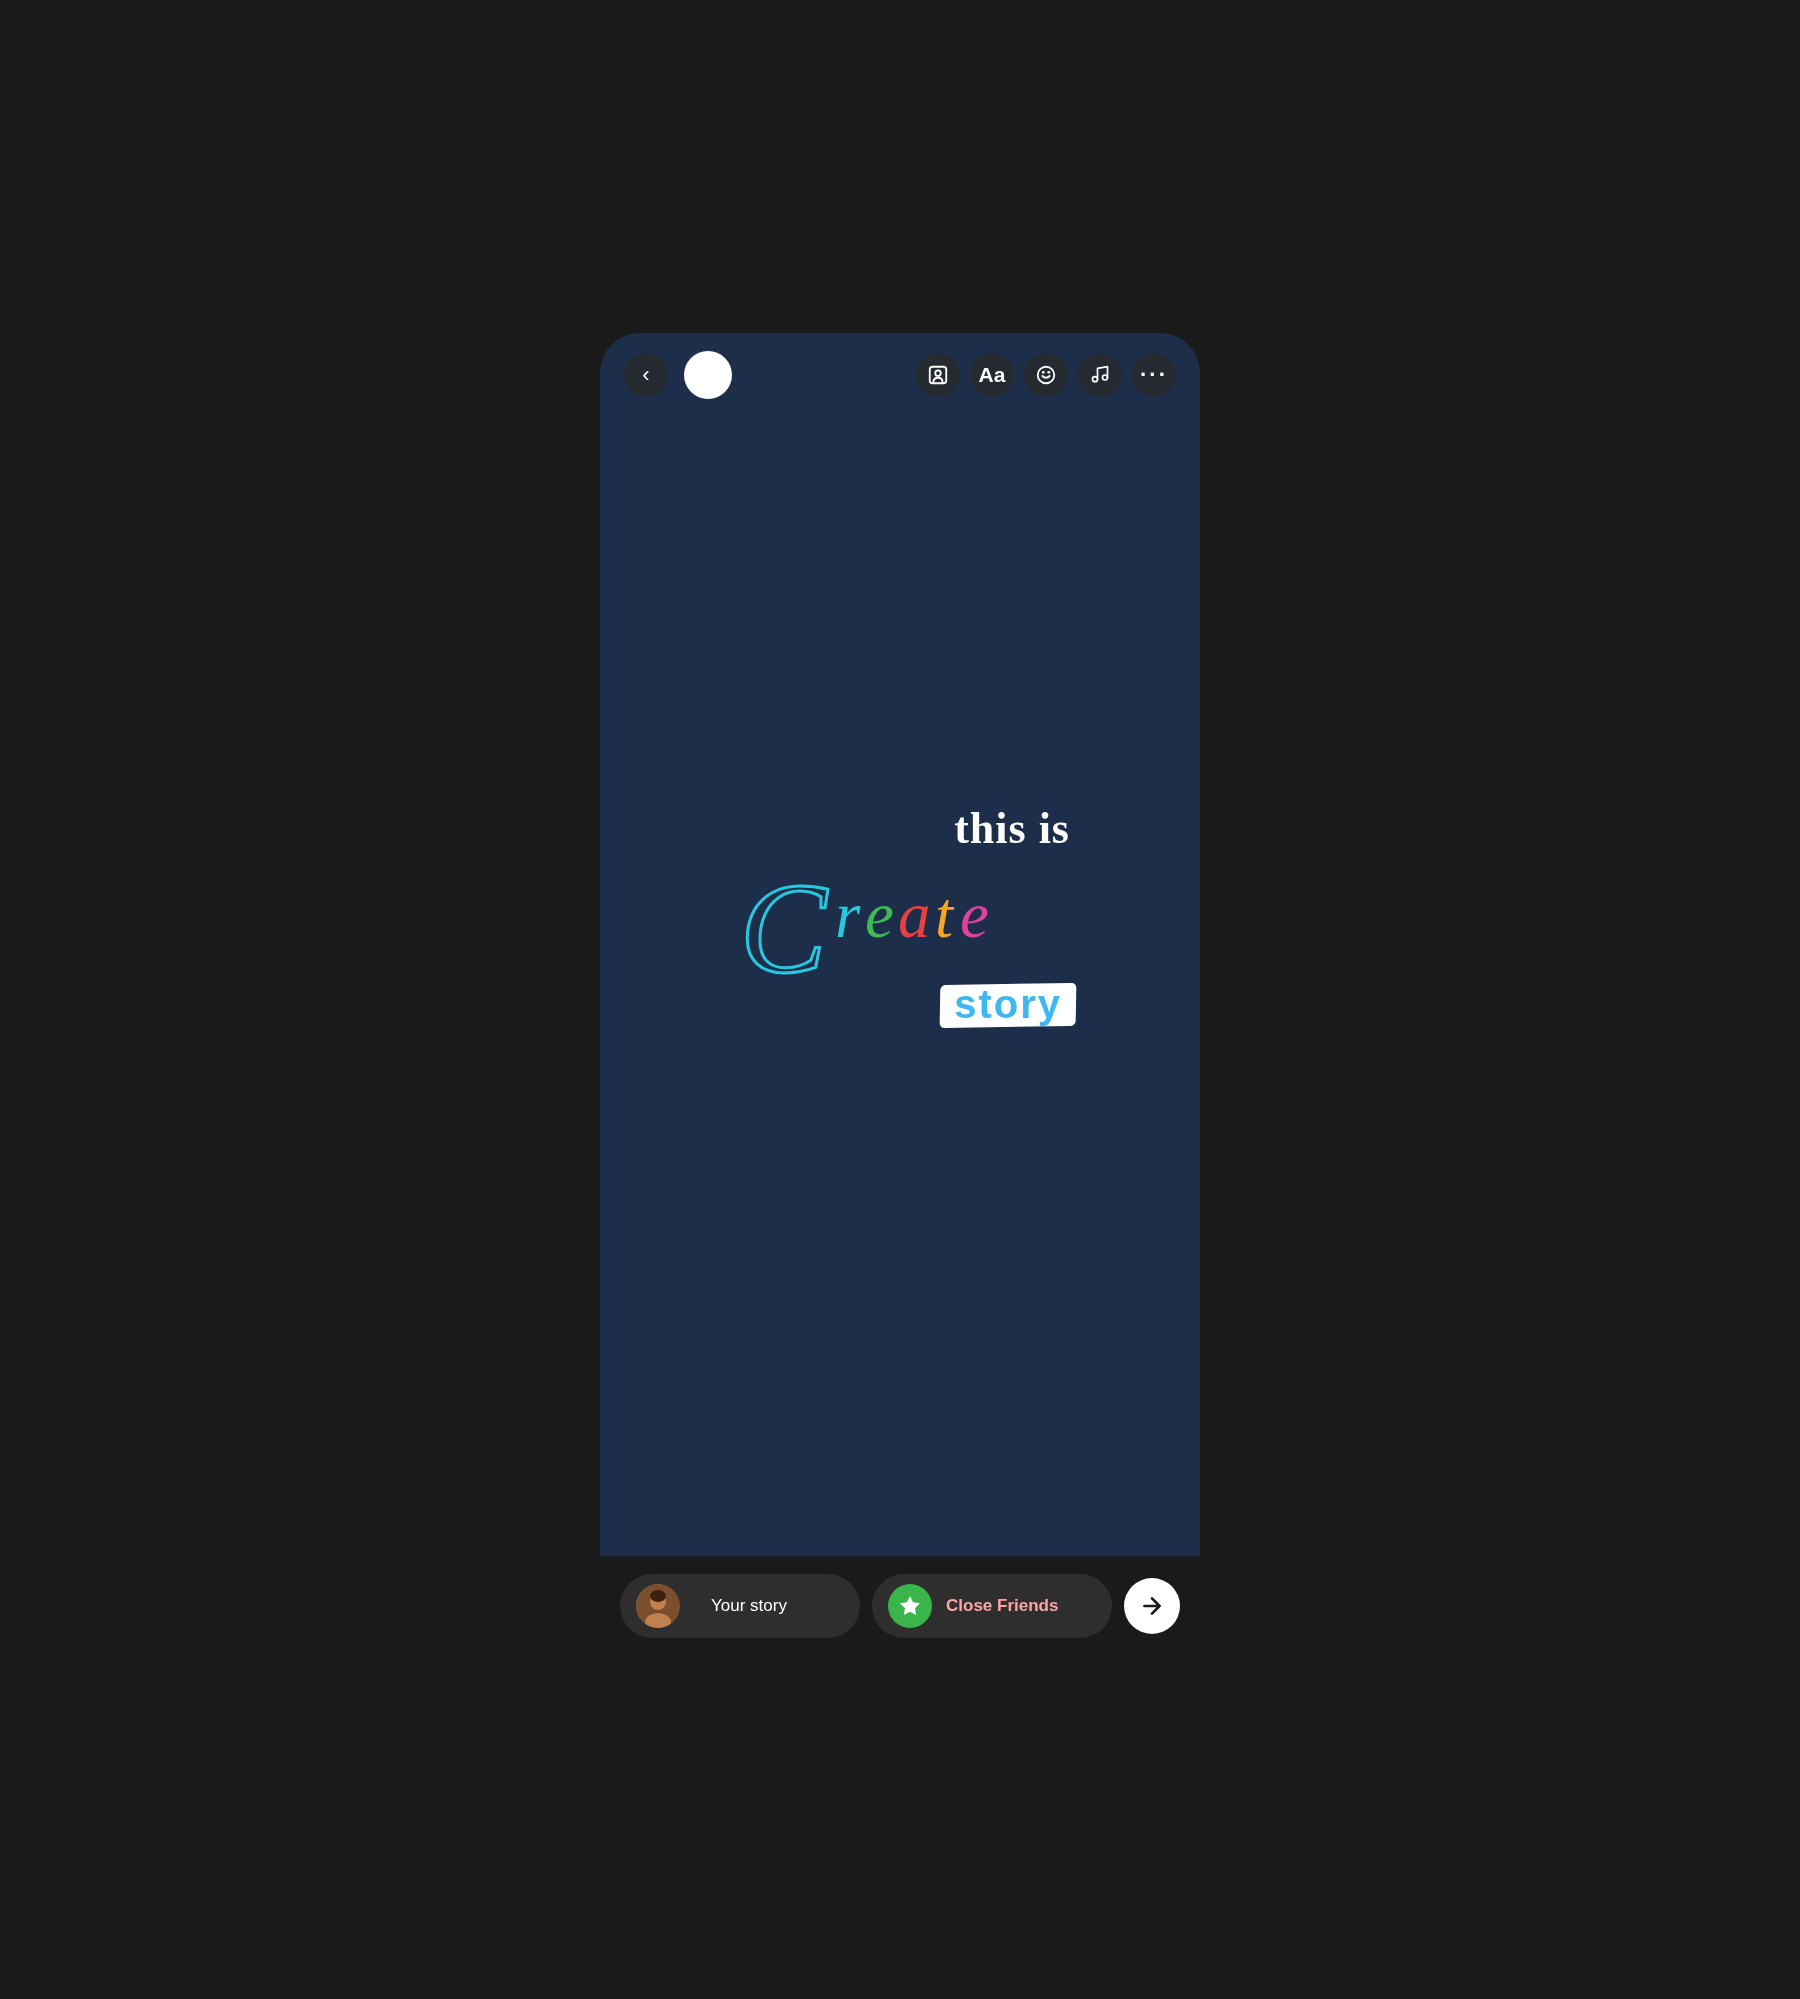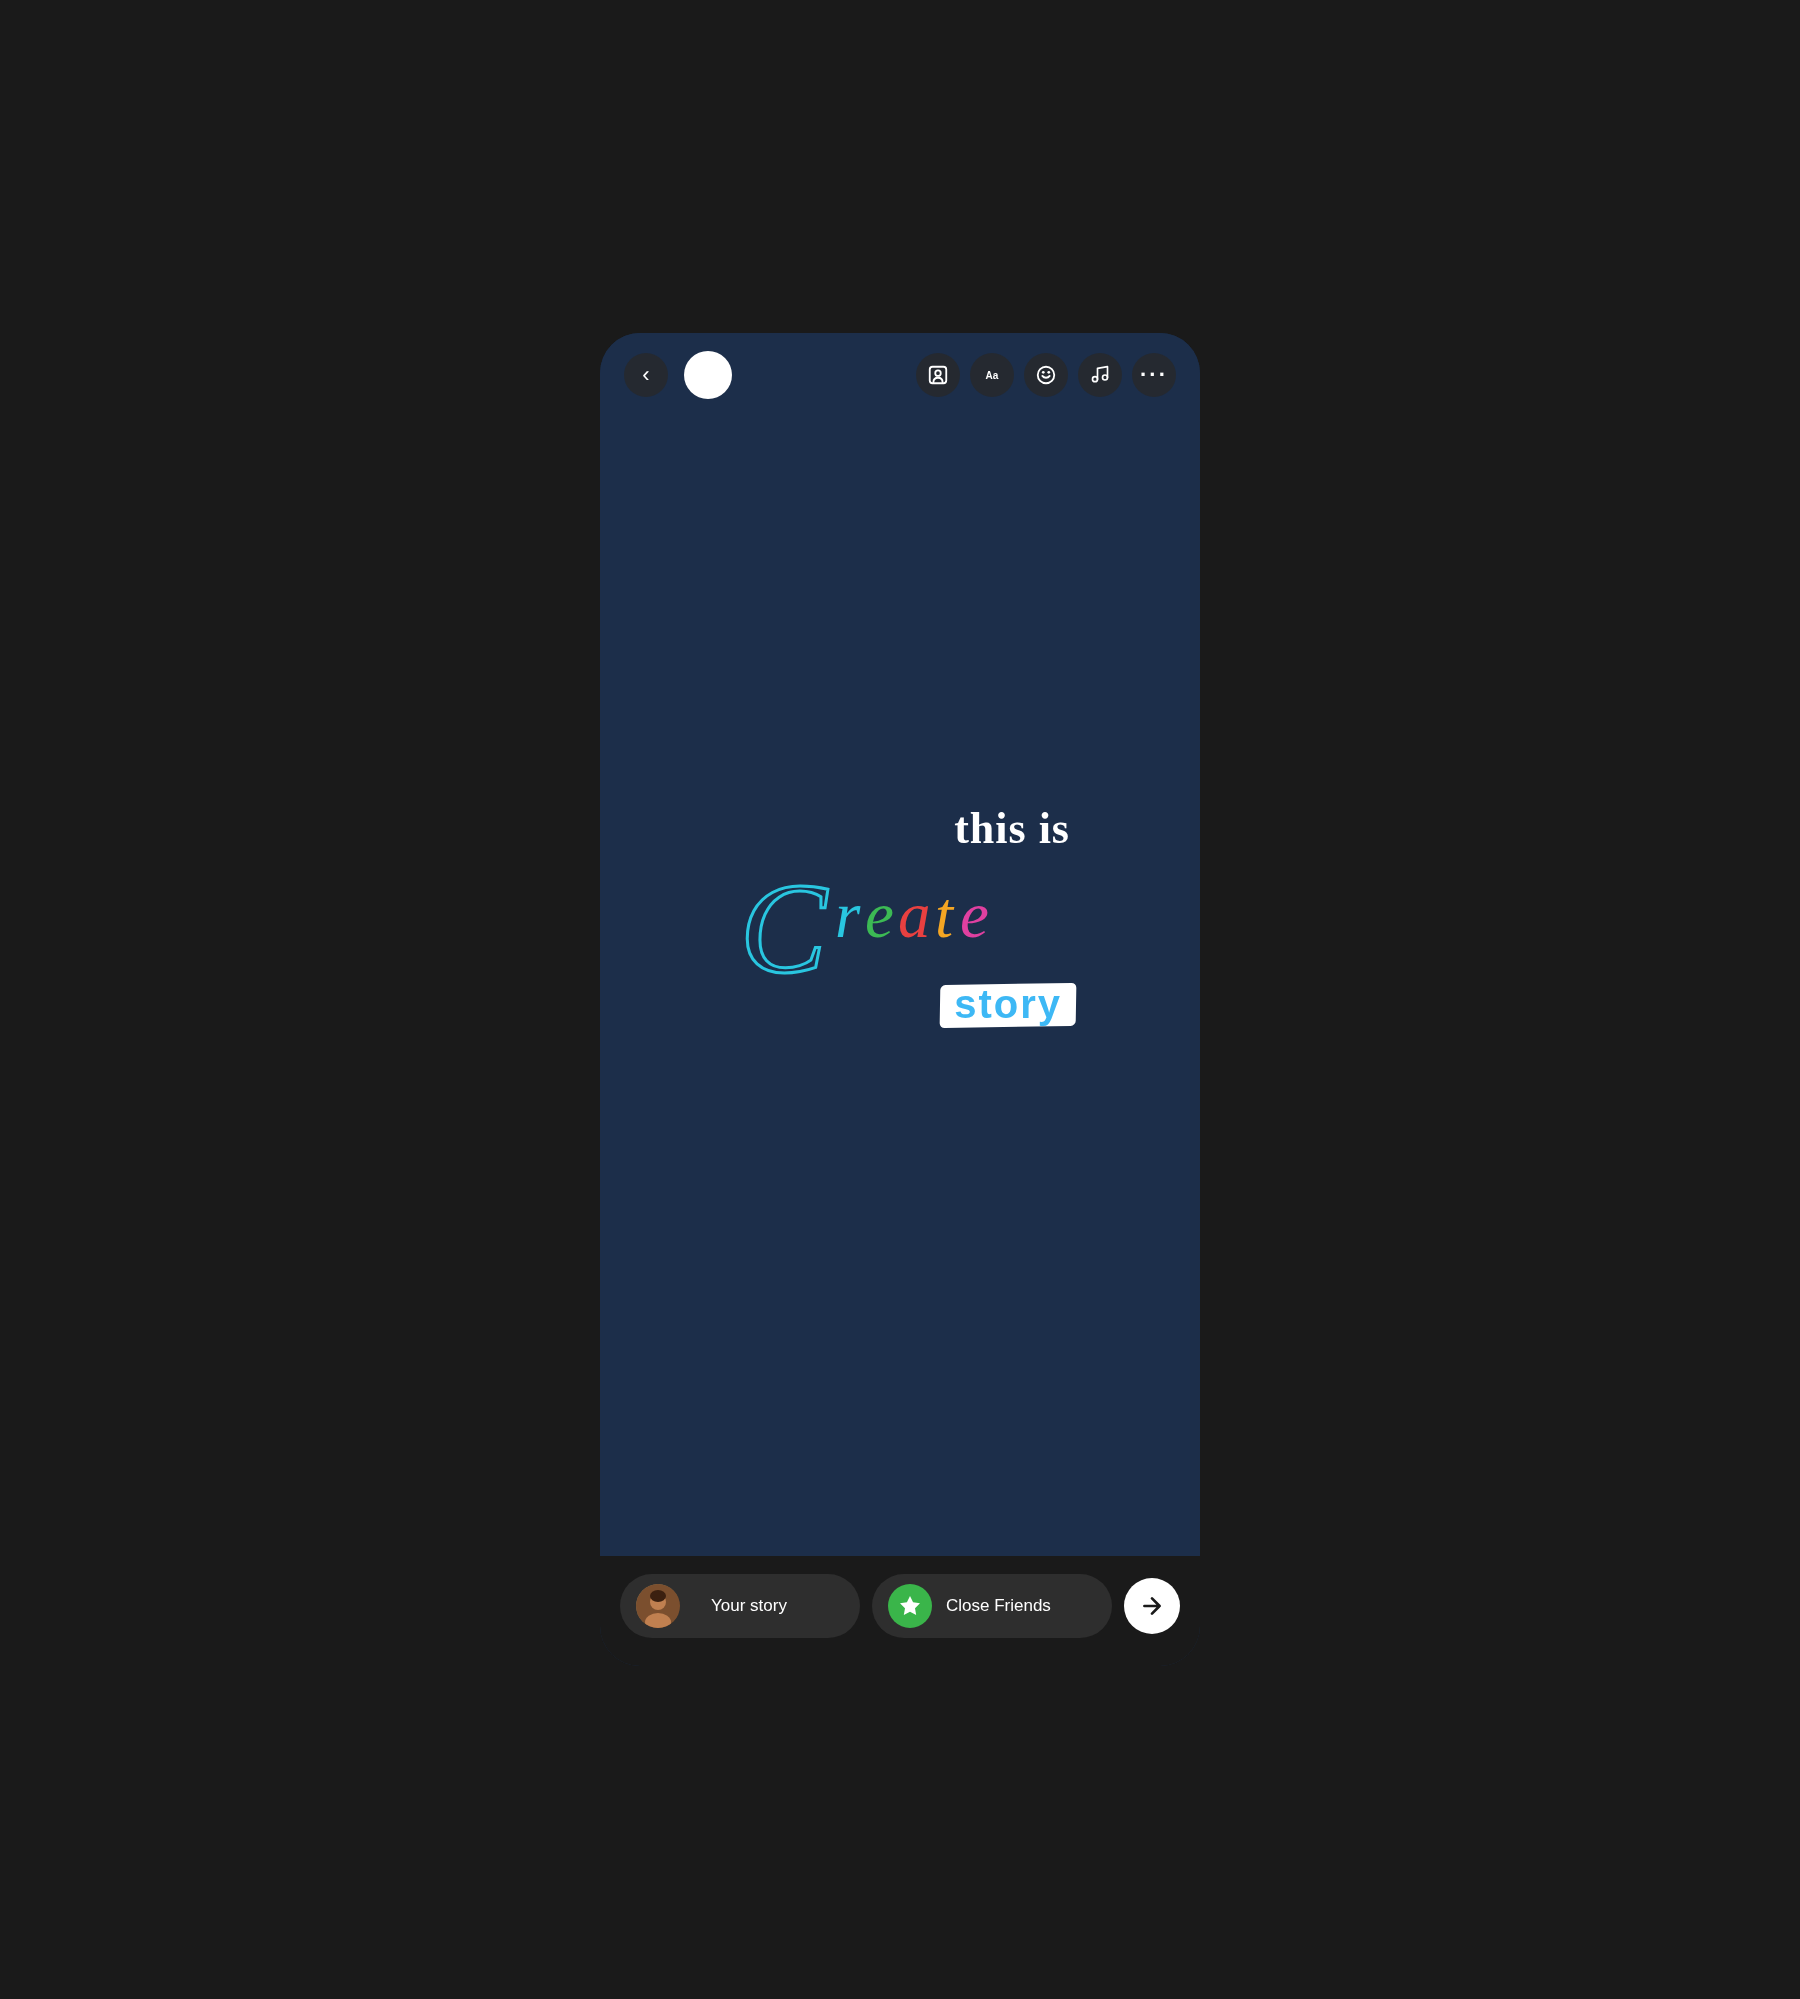--- a/index.html
+++ b/index.html
@@ -159,22 +159,22 @@
       border-radius: 50%;
       background: #3ab54a;
       display: flex;
       align-items: center;
       justify-content: center;
       flex-shrink: 0;
     }
 
     .close-friends-label {
       font-size: 17px;
-      font-weight: 400;
-      color: #ffffff;
+      font-weight: 700;
+      color: #fca5a5;
     }
 
     .send-btn {
       width: 56px;
       height: 56px;
       border-radius: 50%;
       background: white;
       border: none;
       display: flex;
       align-items: center;
@@ -203,21 +203,21 @@
     </div>
     <div class="top-bar-icons">
       <button class="icon-btn">
         <svg width="22" height="22" viewBox="0 0 24 24" fill="none" stroke="white" stroke-width="2" stroke-linecap="round" stroke-linejoin="round">
           <rect x="3" y="3" width="18" height="18" rx="3"></rect>
           <circle cx="12" cy="10" r="3"></circle>
           <path d="M7 20c0-3 2-5 5-5s5 2 5 5"></path>
         </svg>
       </button>
       <button class="icon-btn">
-        <span style="font-size:10px;font-weight:700;color:white;">Aa</span>
+        <span style="font-size:21px;font-weight:700;color:white;">Aa</span>
       </button>
       <button class="icon-btn">
         <svg width="22" height="22" viewBox="0 0 24 24" fill="none" stroke="white" stroke-width="2" stroke-linecap="round" stroke-linejoin="round">
           <circle cx="12" cy="12" r="9"></circle>
           <path d="M8 13s1.5 2 4 2 4-2 4-2"></path>
           <line x1="9" y1="9" x2="9.01" y2="9" stroke-width="3" stroke-linecap="round"></line>
           <line x1="15" y1="9" x2="15.01" y2="9" stroke-width="3" stroke-linecap="round"></line>
         </svg>
       </button>
       <button class="icon-btn">

